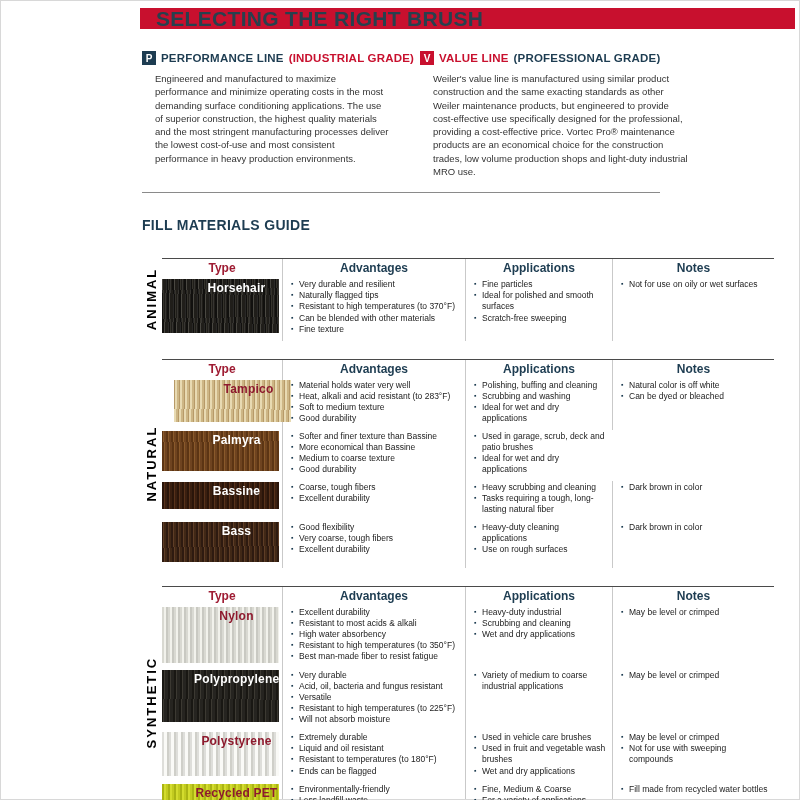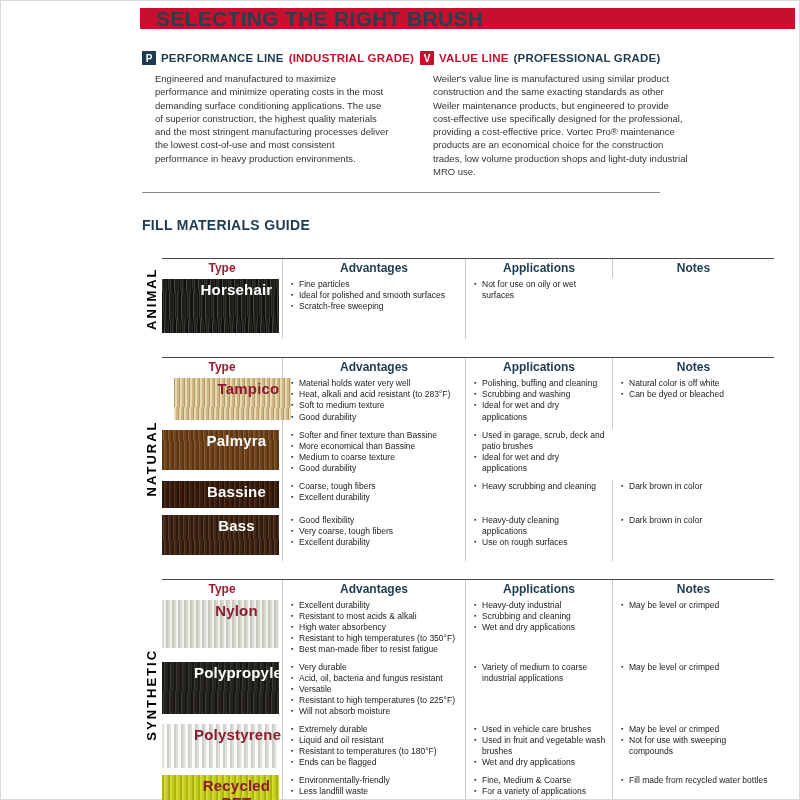--- a/index.html
+++ b/index.html
@@ -71,39 +71,39 @@
     position:relative; padding-left:8px; font-size:8.5px; line-height:1.3; color:#222;
   }
   .td li::before {
     content:"\25AA"; position:absolute; left:0; top:0; font-size:7px; color:#1d3c51;
   }
 
   
   .swatch { position:relative; width:100%; }
   .type-label {
     position:absolute; top:2px; left:0; right:0; text-align:center;
-    font-size:15px; font-weight:700; letter-spacing:.2px;padding-left:32px;
+    font-size:12px; font-weight:700; letter-spacing:.2px;padding-left:32px;
   }
   .swatch-horsehair { height:54px; background:
     repeating-linear-gradient(92deg, rgba(255,255,255,.10) 0 1px, rgba(0,0,0,0) 1px 4px),
     repeating-linear-gradient(88deg, #11100e 0 2px, #35332c 2px 3px, #201e1a 3px 6px); }
   .swatch-horsehair .type-label { color:#fff; }
   .swatch-tampico { height:42px; background:
     repeating-linear-gradient(91deg, #b79a68 0 1px, #e8dab2 1px 3px, #cdb685 3px 5px); margin-left: 12px; }
   .swatch-tampico .type-label { color:#8e1a2e; }
   .swatch-palmyra { height:40px; background:
     repeating-linear-gradient(89deg, #5c3514 0 2px, #8a5a2b 2px 3px, #6f4420 3px 5px); }
   .swatch-palmyra .type-label { color:#fff; }
   .swatch-bassine { height:27px; background:
     repeating-linear-gradient(91deg, #2a150a 0 2px, #58321b 2px 3px, #3a1f10 3px 5px); }
   .swatch-bassine .type-label { color:#fff; }
   .swatch-bass { height:40px; background:
     repeating-linear-gradient(88deg, #2e1a10 0 2px, #5e3d26 2px 3px, #412816 3px 5px); }
   .swatch-bass .type-label { color:#fff; }
-  .swatch-nylon { height:48px; background:
+  .swatch-nylon { height:56px; background:
     repeating-linear-gradient(90deg, #d9d9d2 0 2px, #f2f2ec 2px 4px, #c9c9c2 4px 6px); }
   .swatch-nylon .type-label { color:#8e1a2e; }
   .swatch-polypropylene { height:52px; background:
     repeating-linear-gradient(91deg, #191713 0 2px, #3c3932 2px 3px, #262420 3px 6px); }
   .swatch-polypropylene .type-label { color:#fff; }
   .swatch-polystyrene { height:44px; background:
     repeating-linear-gradient(90deg, #dededa 0 2px, #fafaf7 2px 5px, #cfcfc9 5px 7px); }
   .swatch-polystyrene .type-label { color:#8e1a2e; }
   .swatch-recycled-pet { height:29px; background:
     repeating-linear-gradient(91deg, #aab414 0 2px, #d3dc2e 2px 4px, #c2cb20 4px 6px); }
@@ -152,20 +152,29 @@
             <div class="th col1">Advantages</div>
             <div class="th col2">Applications</div>
             <div class="th col3">Notes</div>
           </div>
           <div class="trow">
             <div class="td col0">
               <div class="swatch swatch-horsehair">
                 <div class="type-label">Horsehair</div>
               </div>
             </div>
+            <div class="td col1">
+              <ul>
+                <li>Very durable and resilient</li>
+                <li>Naturally flagged tips</li>
+                <li>Resistant to high temperatures (to 370°F)</li>
+                <li>Can be blended with other materials</li>
+                <li>Fine texture</li>
+              </ul>
+            </div>
             <div class="td col2">
               <ul>
                 <li>Fine particles</li>
                 <li>Ideal for polished and smooth surfaces</li>
                 <li>Scratch-free sweeping</li>
               </ul>
             </div>
             <div class="td col3">
               <ul>
                 <li>Not for use on oily or wet surfaces</li>
@@ -240,20 +249,21 @@
             </div>
             <div class="td col1">
               <ul>
                 <li>Coarse, tough fibers</li>
                 <li>Excellent durability</li>
               </ul>
             </div>
             <div class="td col2">
               <ul>
                 <li>Heavy scrubbing and cleaning</li>
+                <li>Tasks requiring a tough, long-lasting natural fiber</li>
               </ul>
             </div>
             <div class="td col3">
               <ul>
                 <li>Dark brown in color</li>
               </ul>
             </div>
           </div>
           <div class="trow">
             <div class="td col0">

